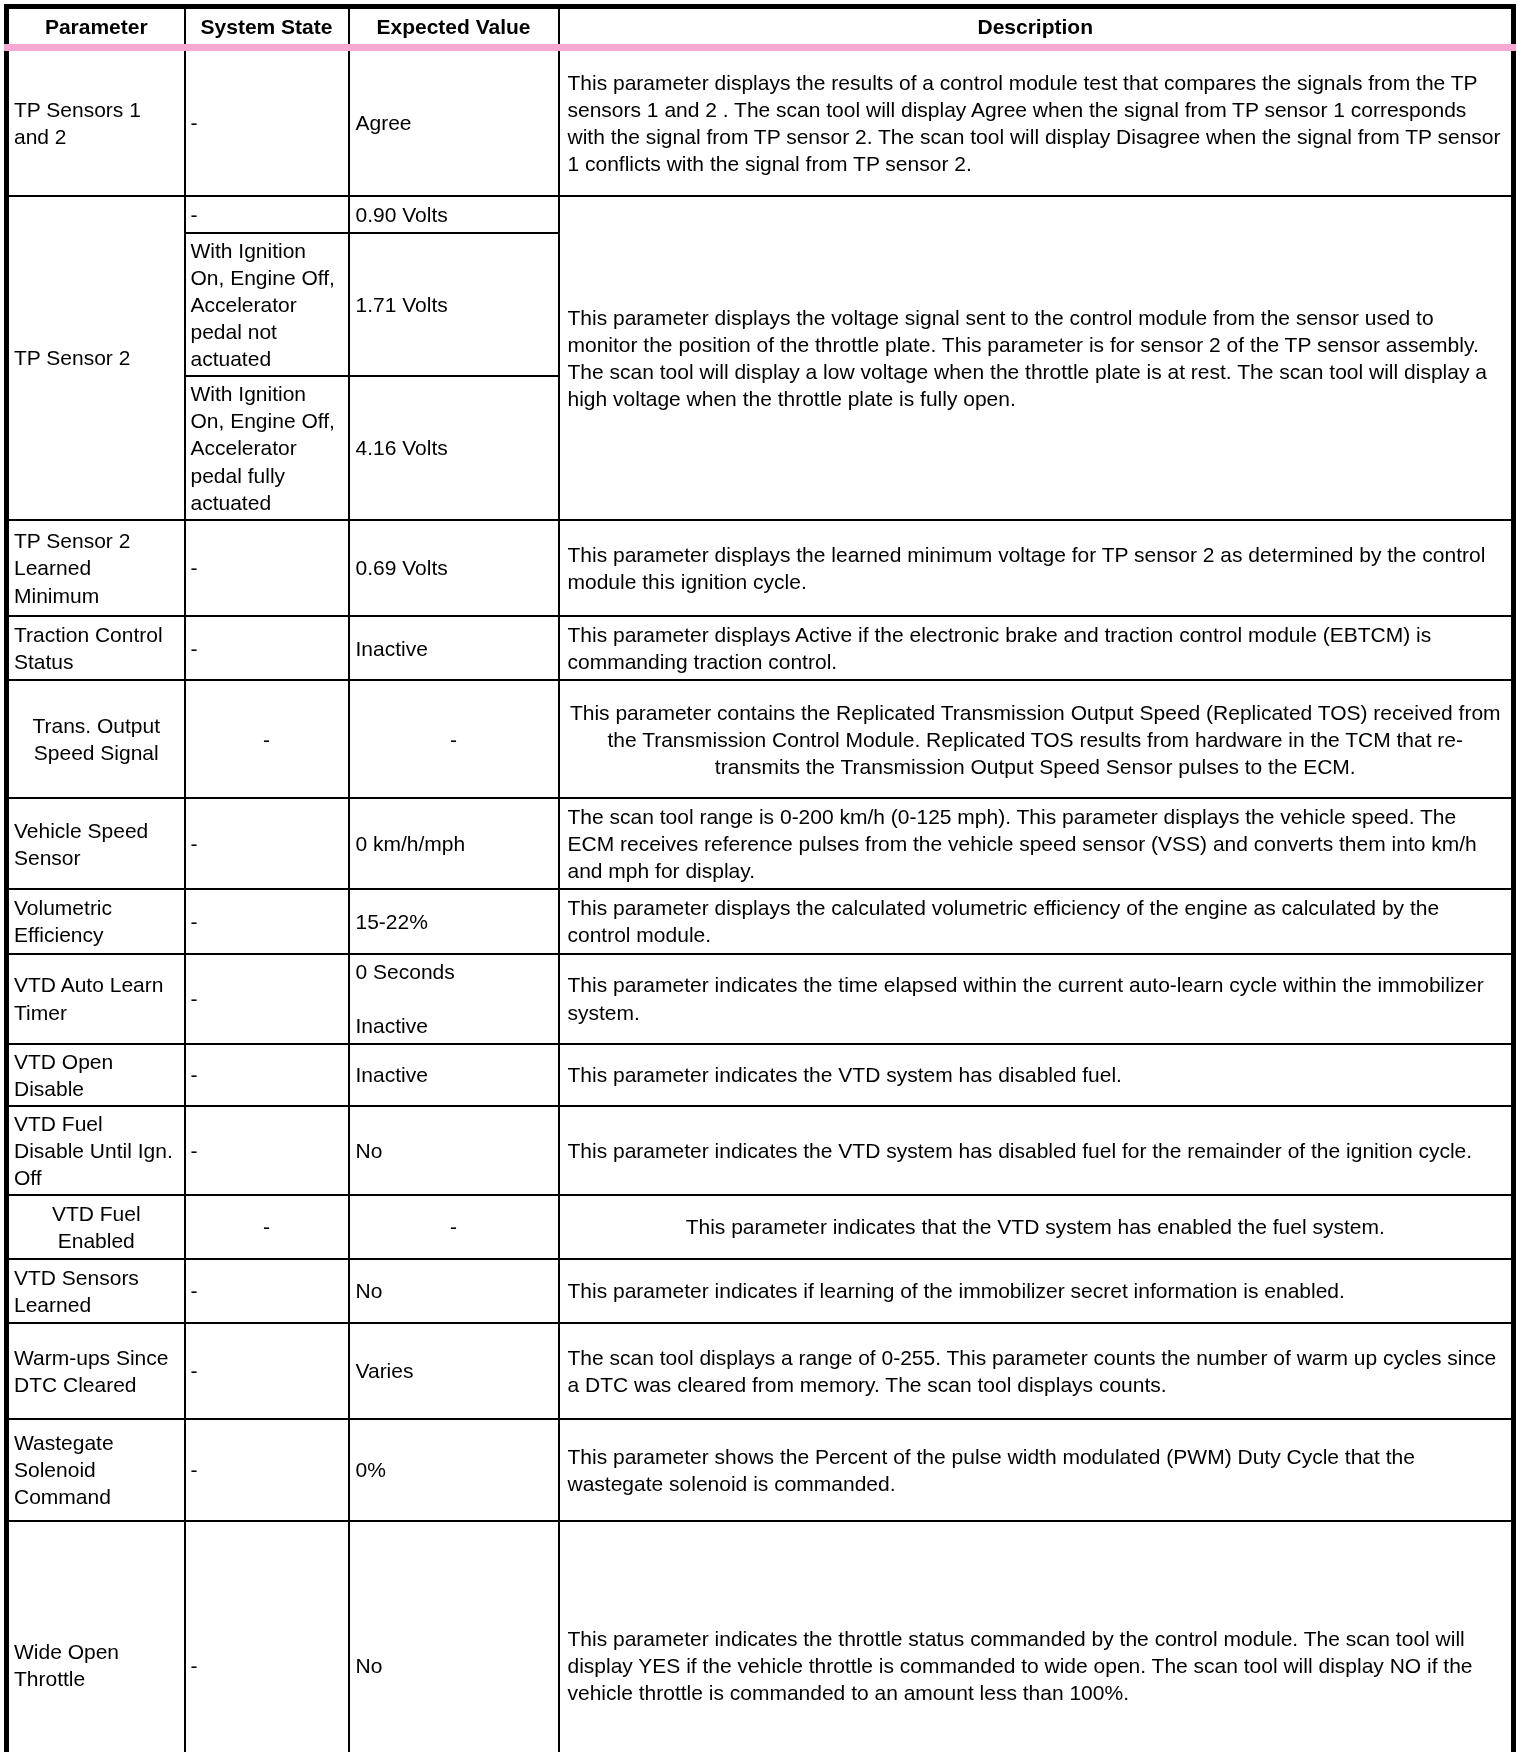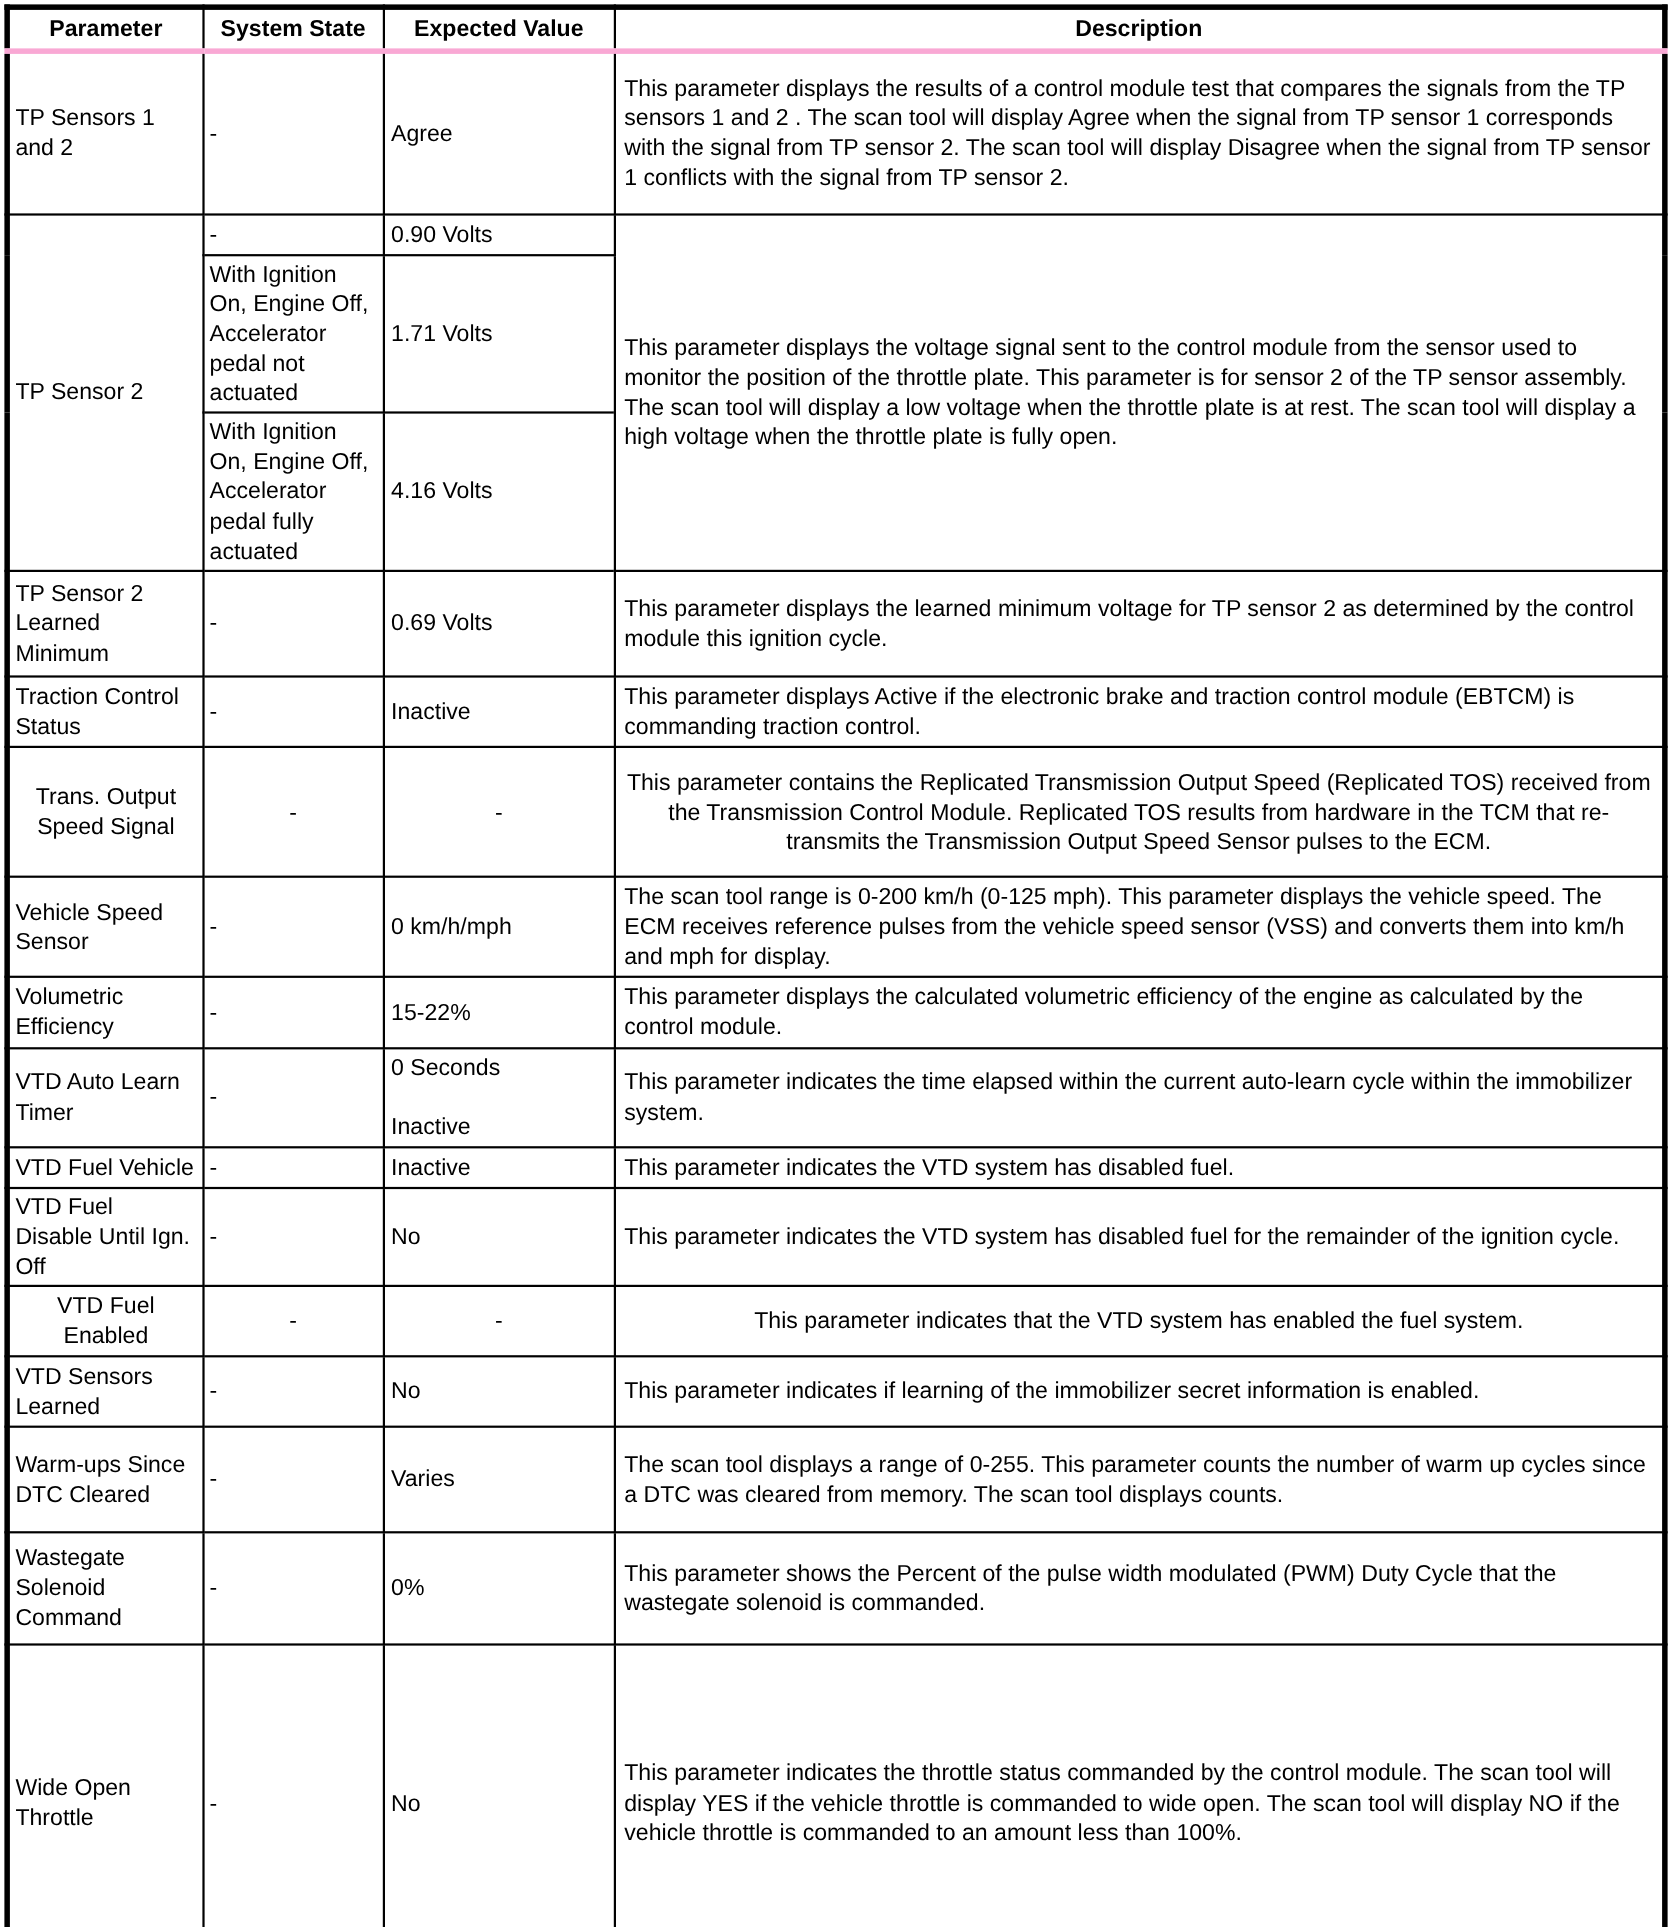--- a/index.html
+++ b/index.html
@@ -25,21 +25,21 @@
     vertical-align: middle;
     padding: 3px 5px;
     overflow: hidden;
     word-wrap: break-word;
   }
   .param-table thead th {
     font-weight: bold;
     text-align: center;
     height: 36px;
     padding: 4px;
-    border-bottom: 5px solid #f9a8d4;
+    border-bottom: 7px solid #f9a8d4;
   }
   td.col-param  { padding: 3px 5px; }
   td.col-state  { padding: 3px 5px; }
   td.col-value  { padding: 3px 6px; white-space: pre-line; }
   td.col-desc   { padding: 4px 8px; }
 </style>
 </head>
 <body>
 
 <div class="page">
@@ -111,21 +111,21 @@
         </tr>
         <tr style="height: 90px; margin-left: 44px;">
           <td class="col-param" rowspan="1">VTD Auto Learn Timer</td>
           <td class="col-state">-</td>
           <td class="col-value">0 Seconds
 
 Inactive</td>
           <td class="col-desc" rowspan="1">This parameter indicates the time elapsed within the current auto-learn cycle within the immobilizer system.</td>
         </tr>
         <tr style="height: 34px;">
-          <td class="col-param" rowspan="1">VTD Fuel Vehicle</td>
+          <td class="col-param" rowspan="1">VTD Open Disable</td>
           <td class="col-state">-</td>
           <td class="col-value">Inactive</td>
           <td class="col-desc" rowspan="1">This parameter indicates the VTD system has disabled fuel.</td>
         </tr>
         <tr style="height: 64px;">
           <td class="col-param" rowspan="1">VTD Fuel Disable Until Ign. Off</td>
           <td class="col-state">-</td>
           <td class="col-value">No</td>
           <td class="col-desc" rowspan="1">This parameter indicates the VTD system has disabled fuel for the remainder of the ignition cycle.</td>
         </tr>

